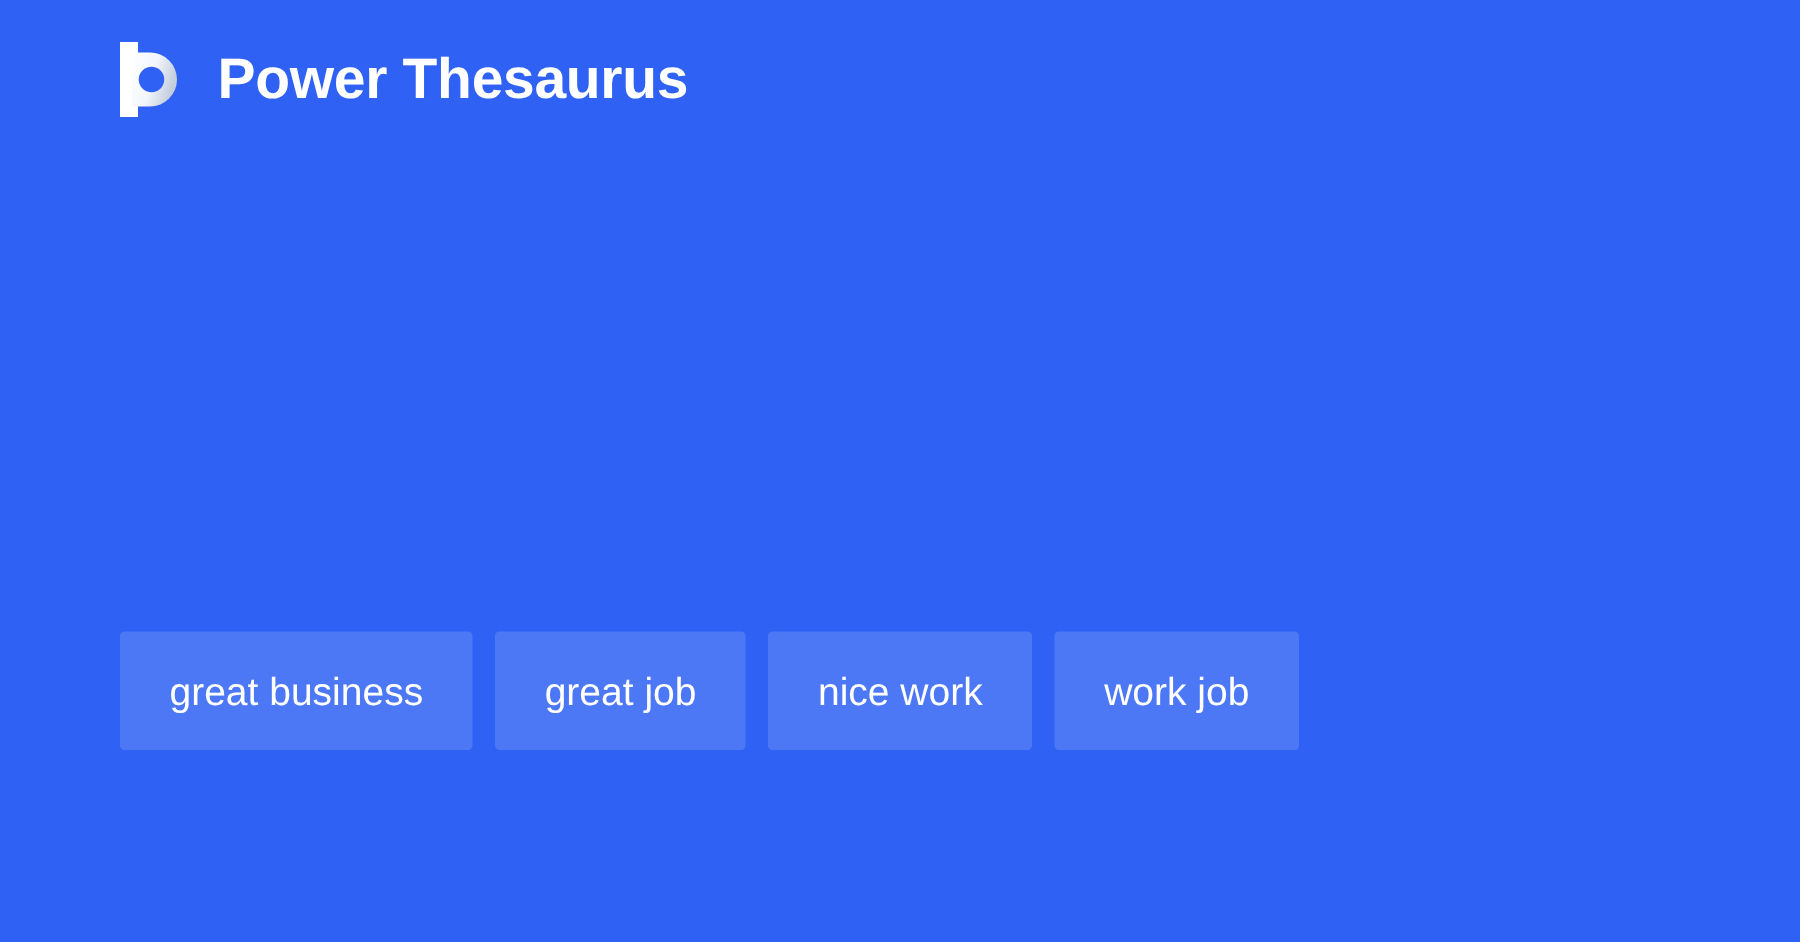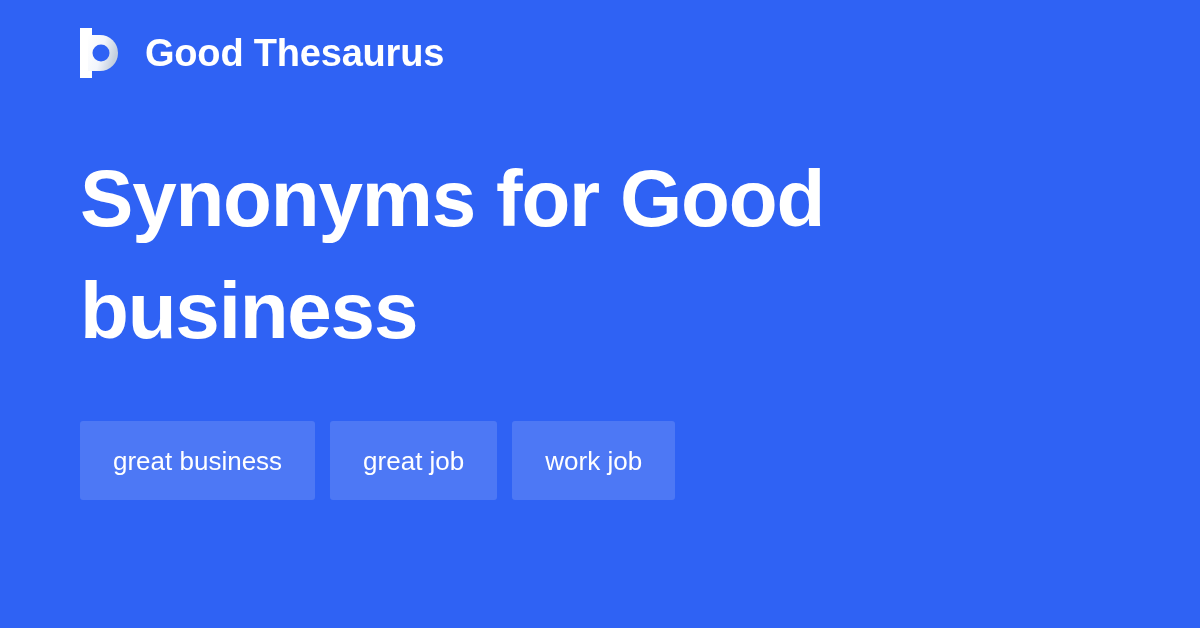--- a/index.html
+++ b/index.html
@@ -104,25 +104,24 @@
           <stop offset="55%" stop-color="#f2f5fb"></stop>
           <stop offset="100%" stop-color="#c3cede"></stop>
         </linearGradient>
       </defs>
 
       <rect x="0" y="0" width="12" height="50" fill="#ffffff"></rect>
 
       <path d="M20 7 A18 18 0 1 1 20 43 L8 43 L8 7 Z" fill="url(#logoGrad)"></path>
       <circle cx="21" cy="25" r="8.5" fill="#2f62f4"></circle>
     </svg>
-    <div class="brand-name">Good Thesaurus</div>
+    <div class="brand-name">Power Thesaurus</div>
   </div>
 
-  <h1 class="headline">Synonyms for Good
-business</h1>
 
   <div class="chips">
     <div class="chip">great business</div>
     <div class="chip">great job</div>
+    <div class="chip">nice work</div>
     <div class="chip">work job</div>
   </div>
 
 </div>
 
 </body></html>

